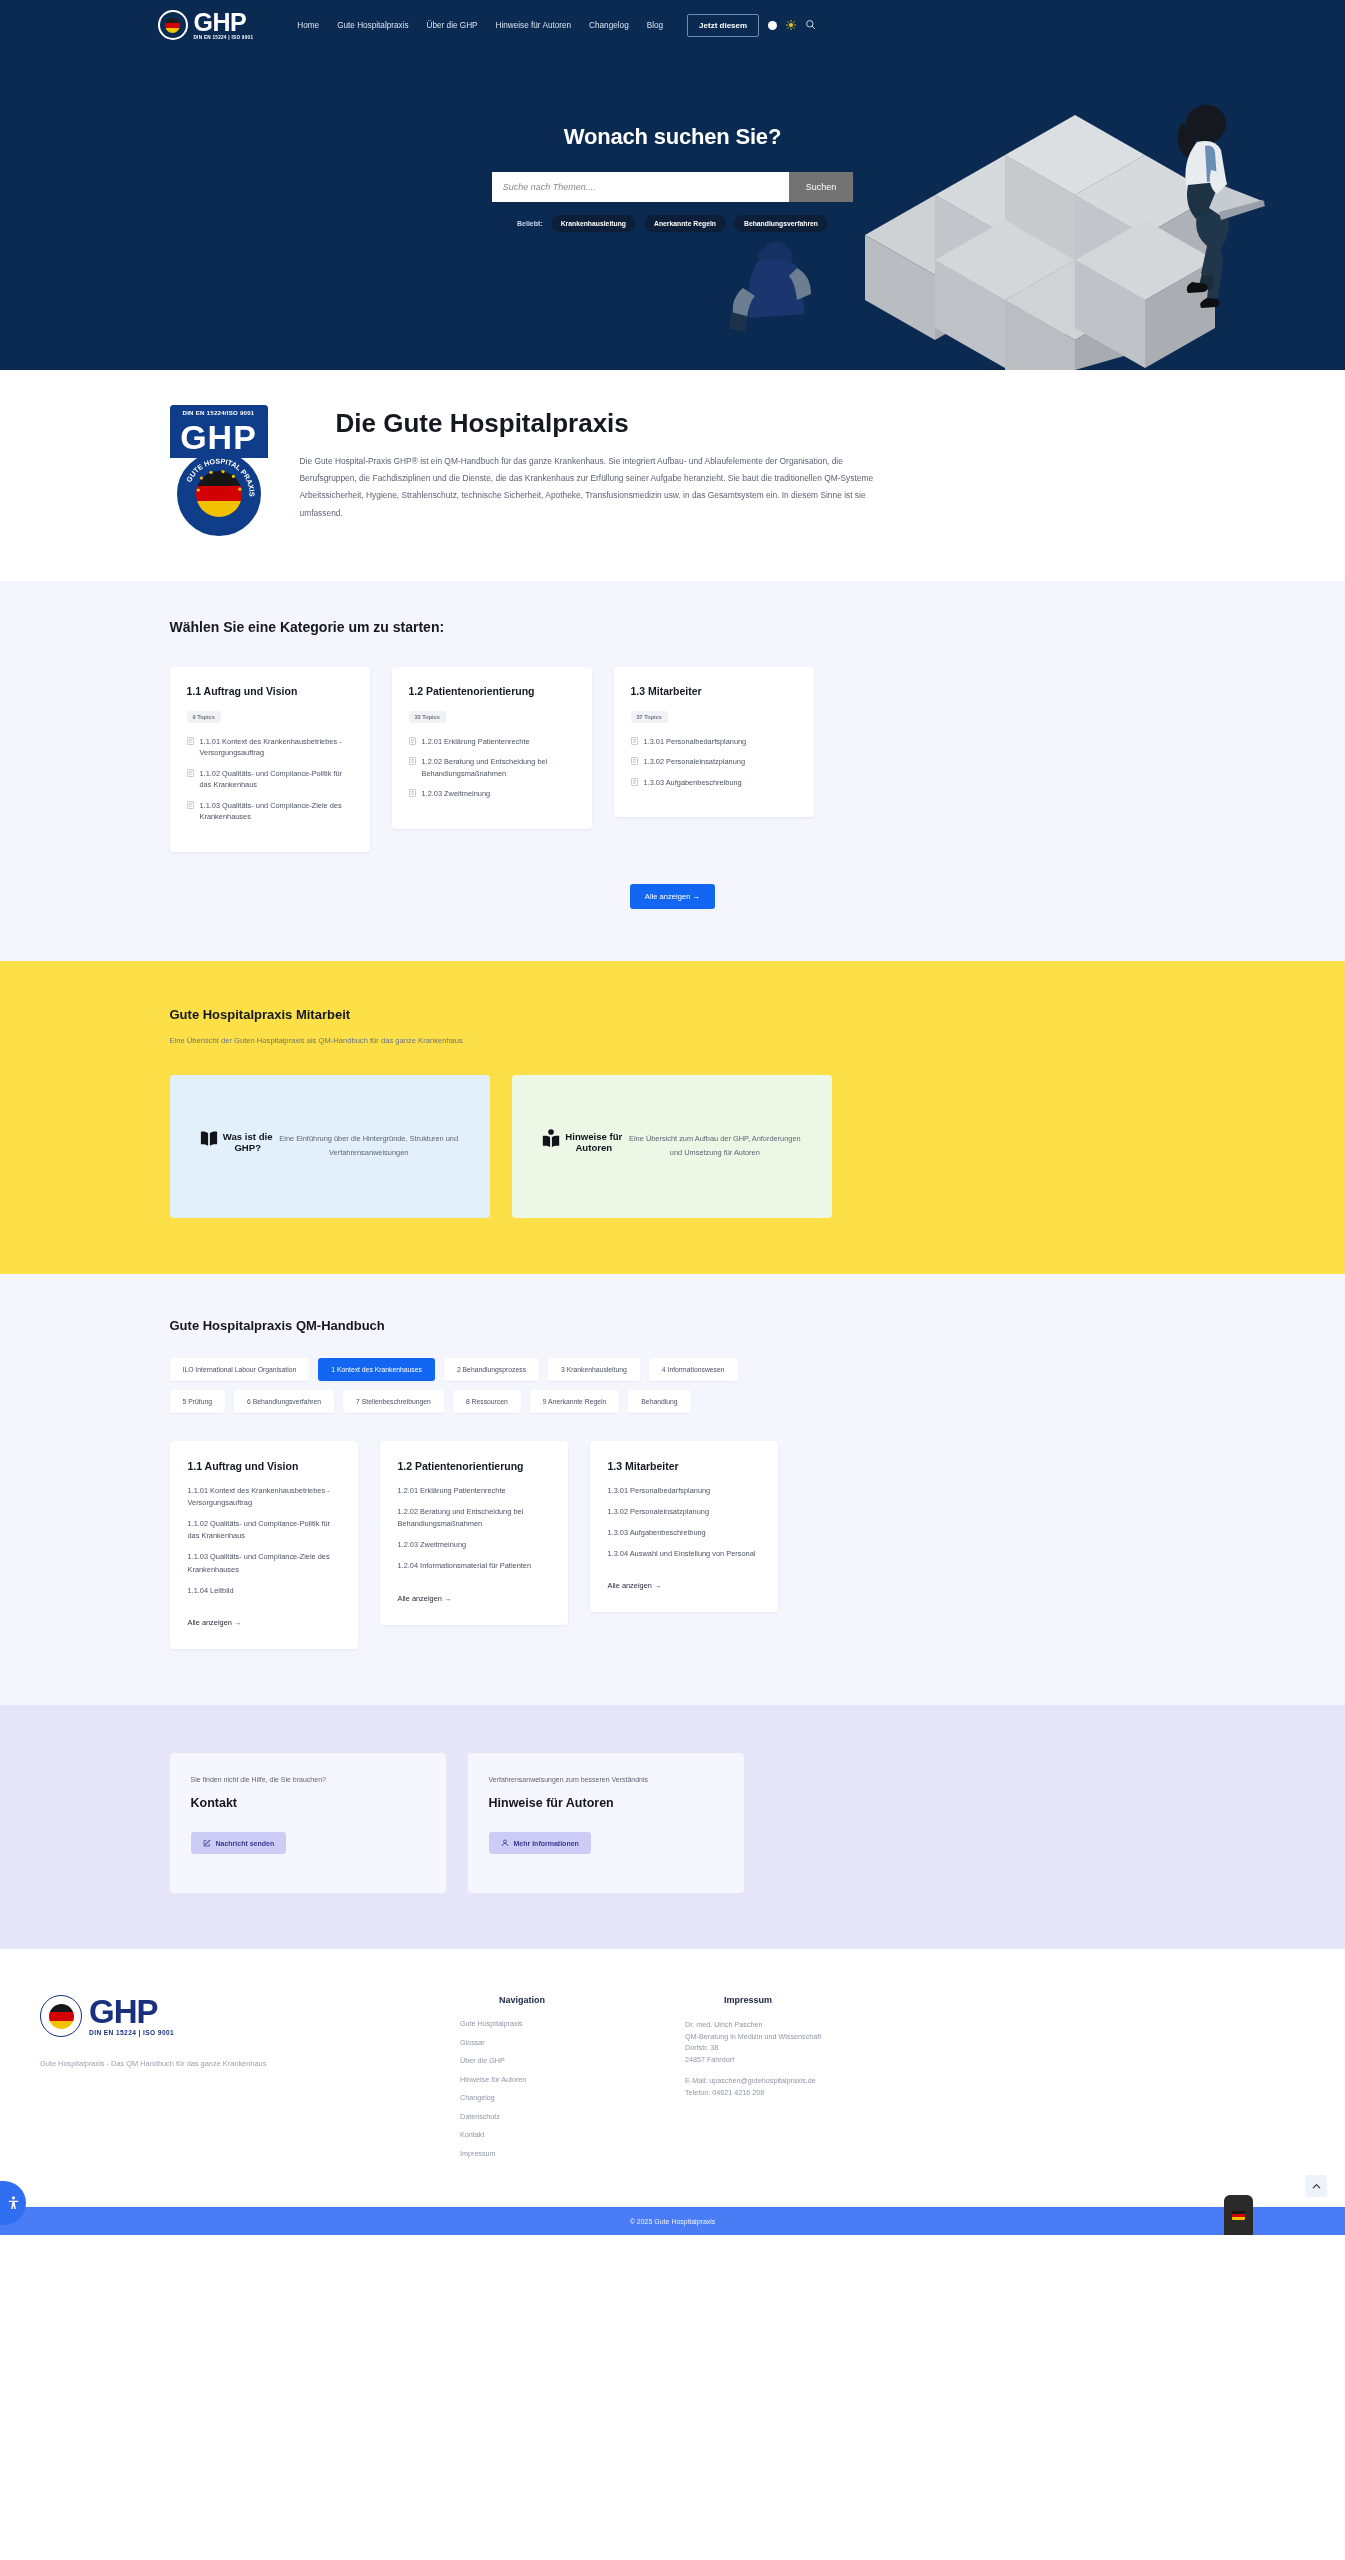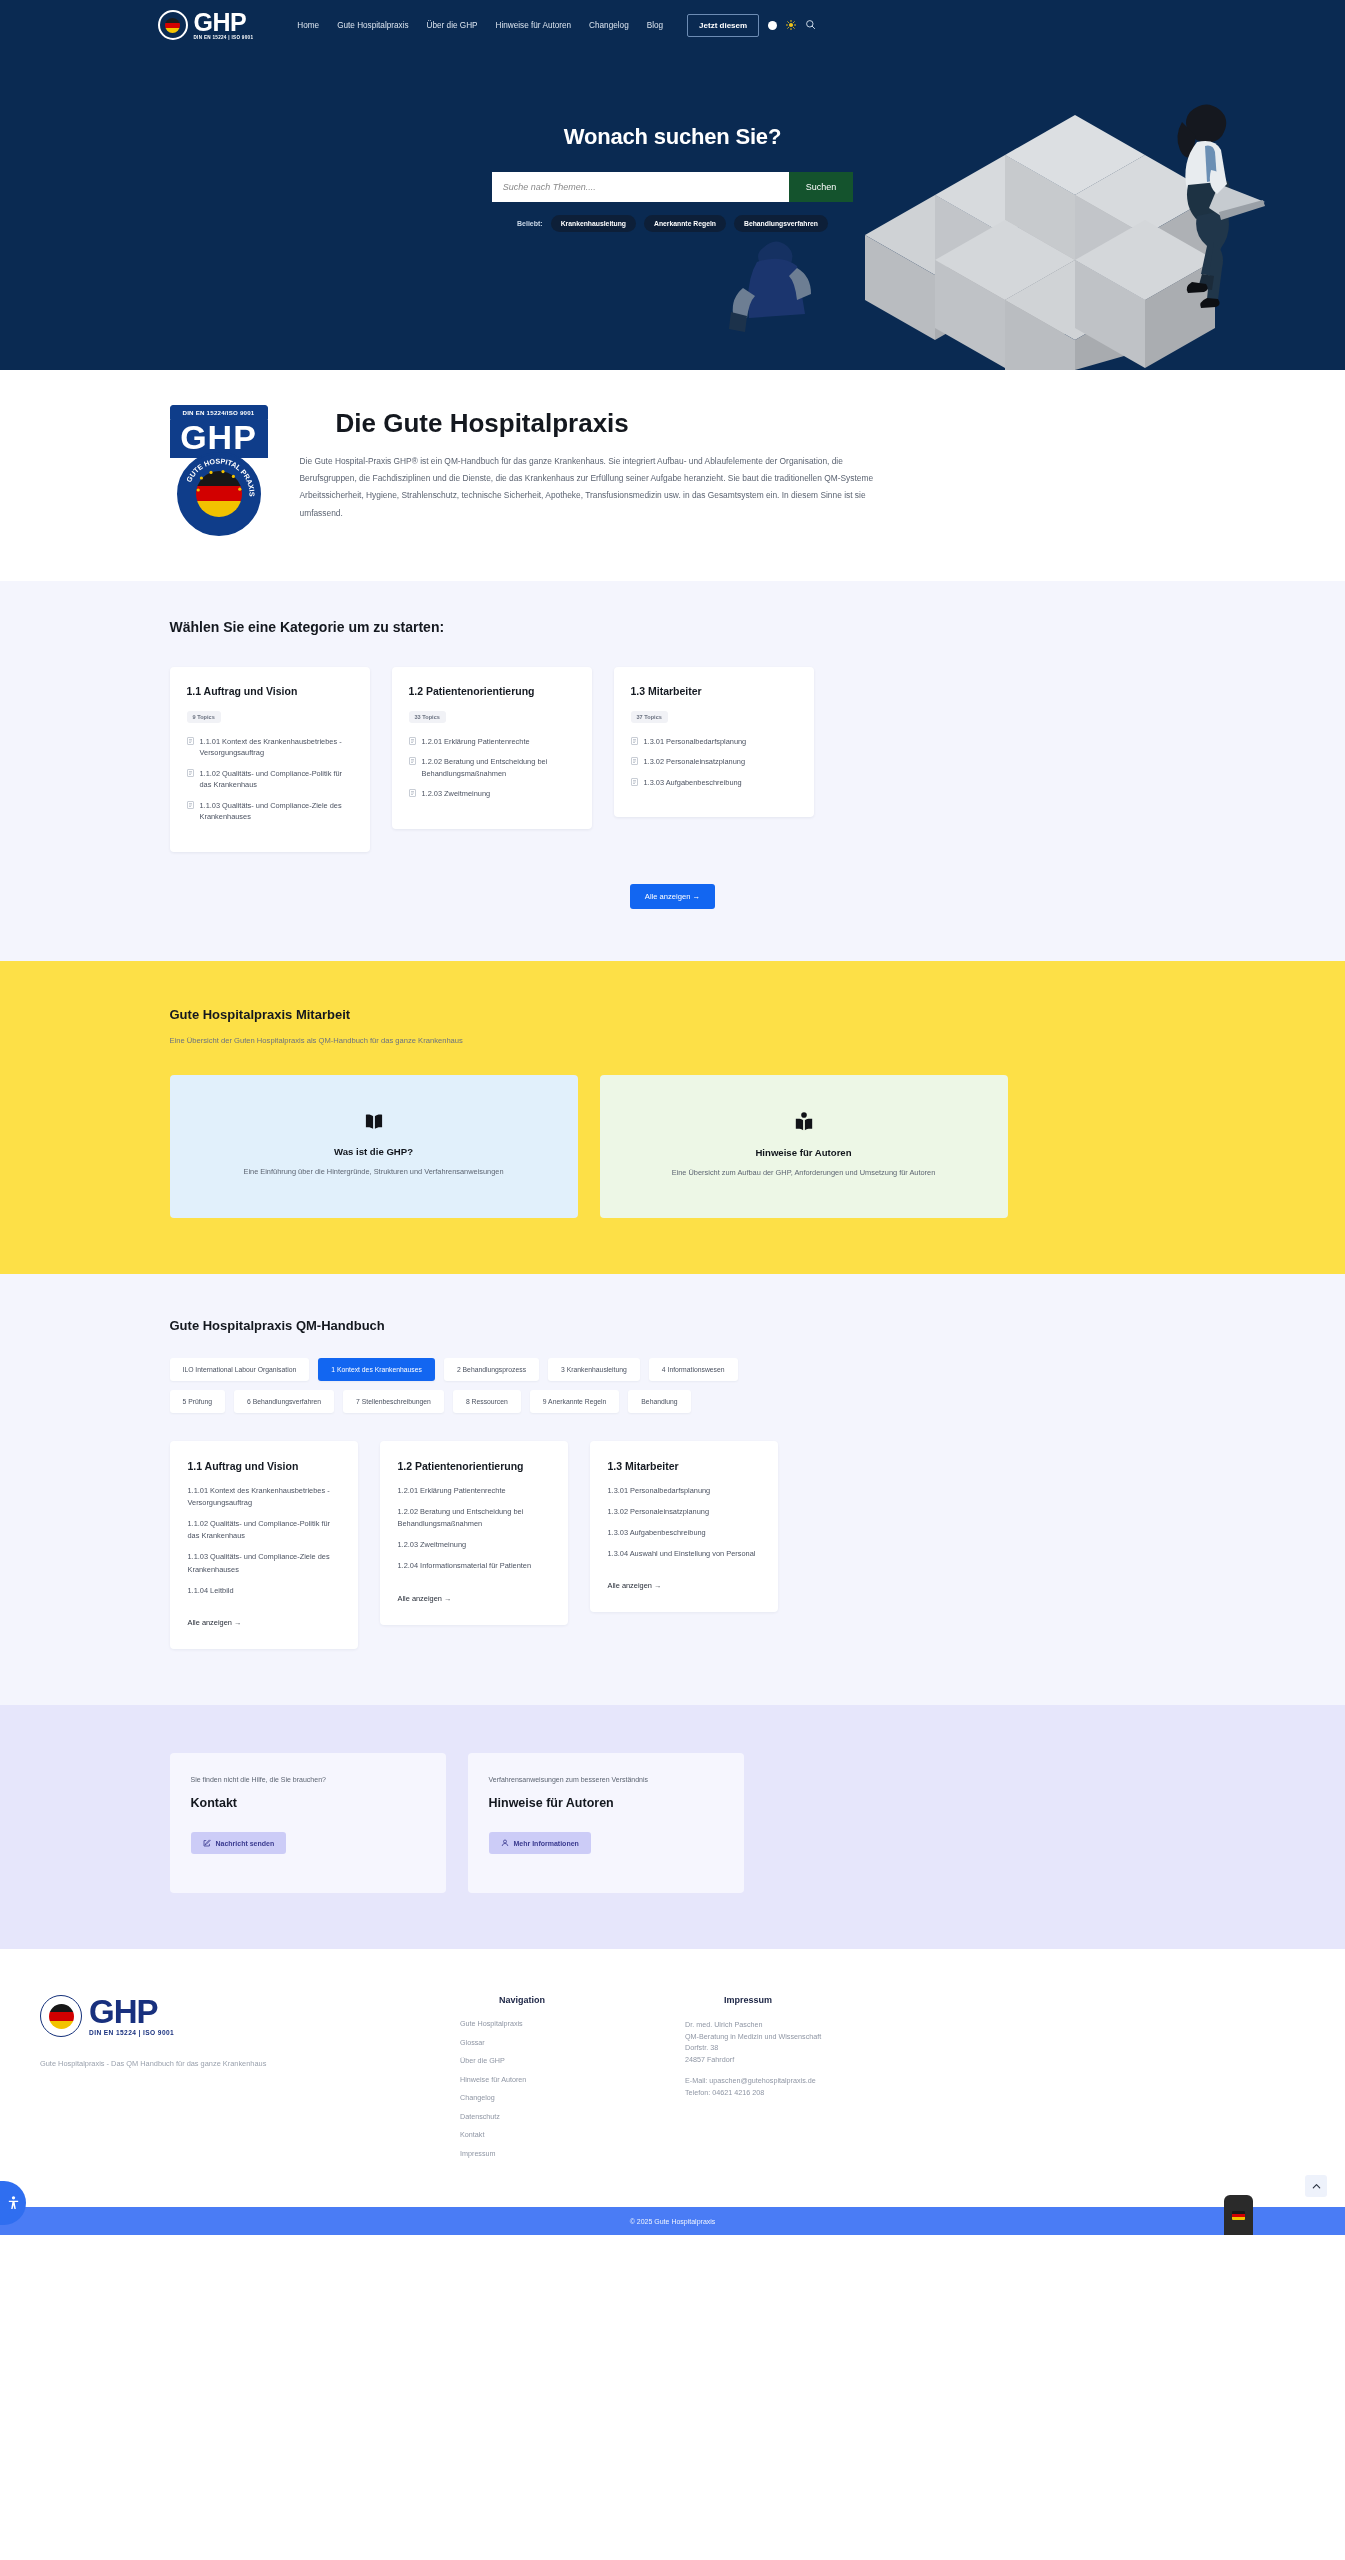--- a/index.html
+++ b/index.html
@@ -105,21 +105,21 @@
     background: #ffffff;
     font-size: 9px;
     padding: 0 11px;
     font-family: inherit;
     color: #333;
     outline: none;
     font-style: italic;
   }
   .search-input::placeholder { color: #8a8a8a; }
   .search-btn {
-    background: #14532d;
+    background: #737373;
     color: #ffffff;
     border: none;
     font-size: 9px;
     padding: 0 17px;
     font-family: inherit;
     cursor: pointer;
   }
   .popular {
     margin-top: 13px;
     display: flex; justify-content: center; align-items: center; gap: 8px;
@@ -206,23 +206,23 @@
     font-size: 7.6px; padding: 8px 15px; border-radius: 3px;
     font-family: inherit; cursor: pointer;
   }
 
   
   .mit-section { background: #fde047; padding: 46px 0 56px; }
   .mit-section h2 { font-size: 13px; font-weight: 700; color: #14181f; margin-bottom: 14px; padding-left: 12px;}
   .mit-section .sub { font-size: 7.6px; color: #6b7280; margin-bottom: 30px; padding-left: 12px;}
   .mit-cards { display: flex; gap: 22px; padding-left: 12px;}
   .mit-card {
-    width: 408px; height: 143px;
+    width: 320px; height: 143px;
     border-radius: 4px;
-    display: flex; flex-direction: column; align-items: center; justify-content: center;
+    display: flex; flex-direction: row; align-items: center; justify-content: center;
     text-align: center;
     padding: 0 28px;
   }
   .mit-card.blue { background: #e1f0fb; }
   .mit-card.green { background: #edf7e6; }
   .mit-icon { margin-bottom: 11px; color: #111318; }
   .mit-card h4 { font-size: 9.6px; font-weight: 700; color: #11151c; margin-bottom: 8px; }
   .mit-card p { font-size: 7.4px; color: #5d6572; line-height: 1.85; }
 
   

